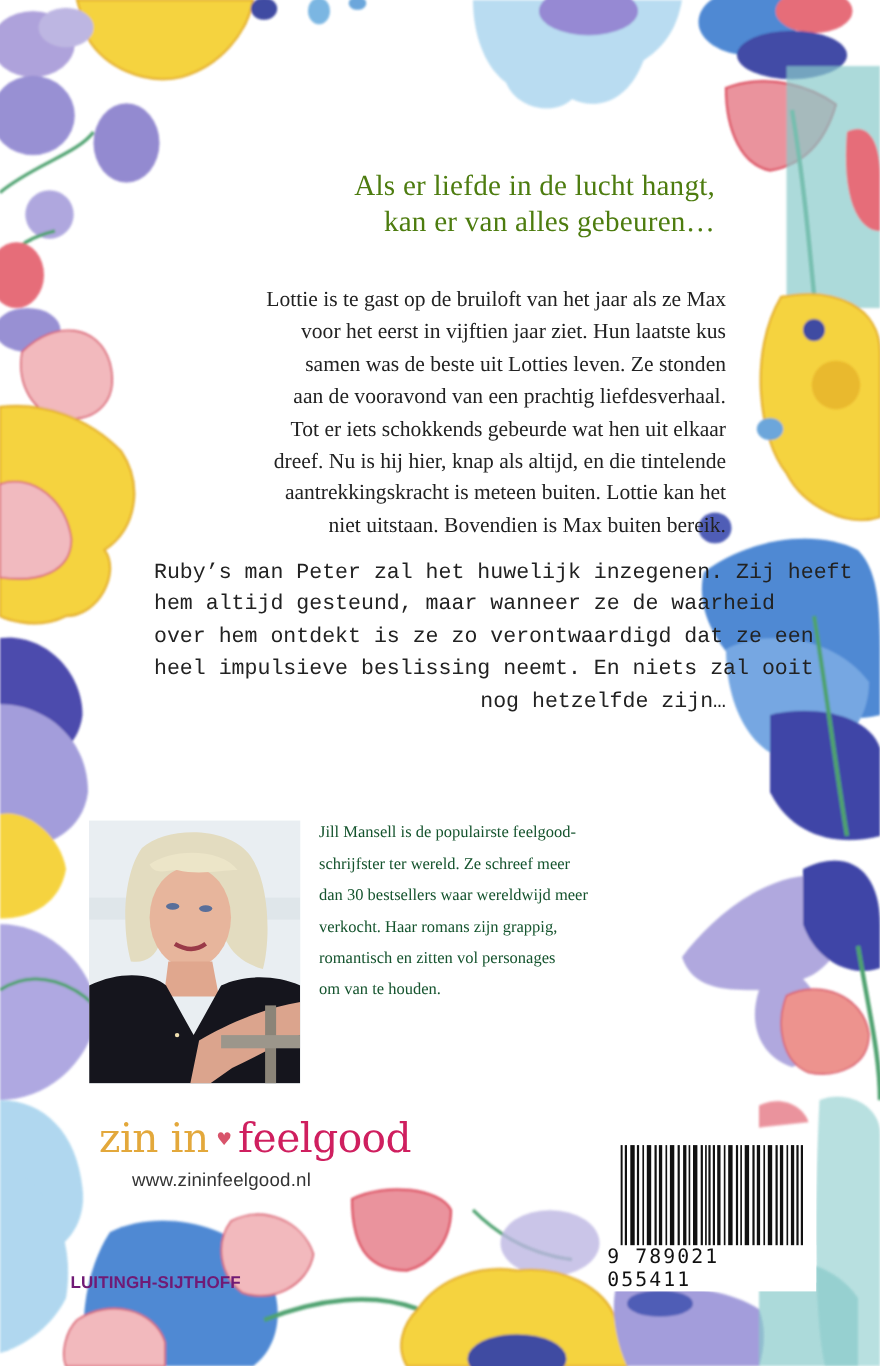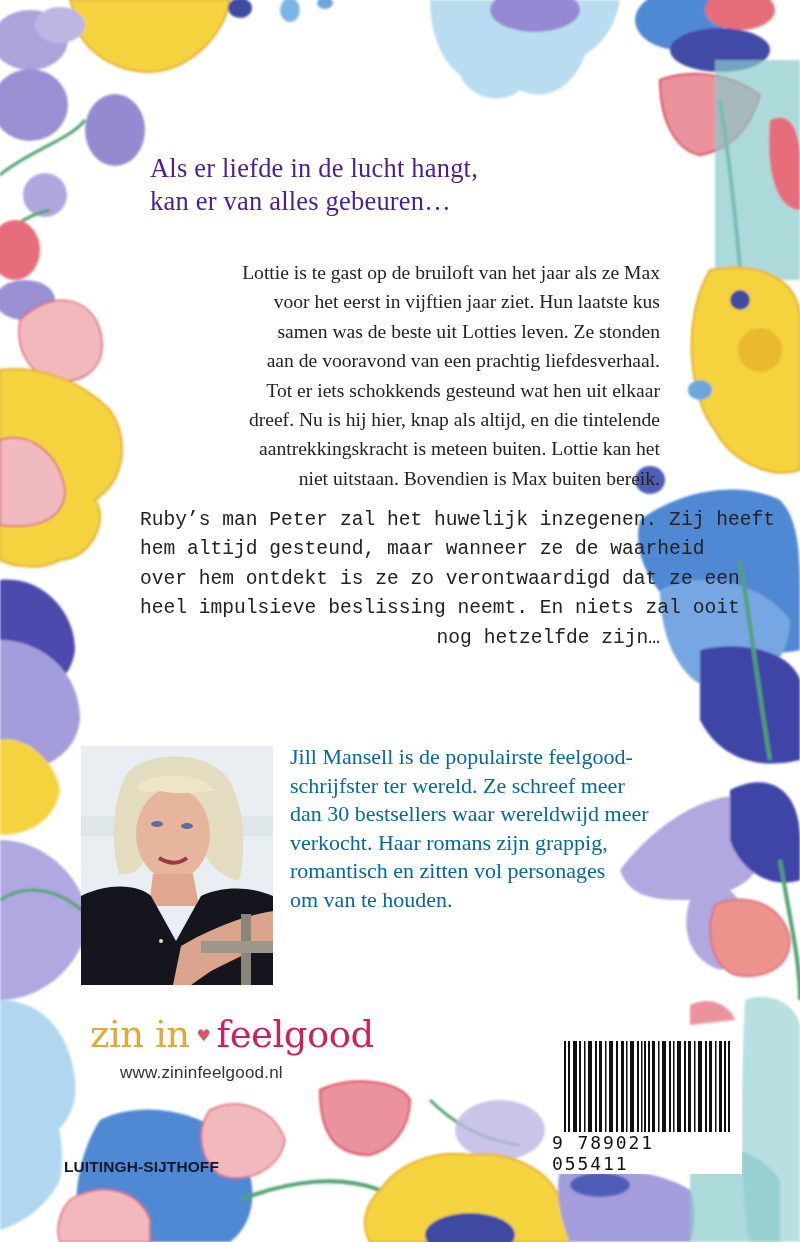--- a/index.html
+++ b/index.html
@@ -1,33 +1,33 @@
 <!DOCTYPE html>
 <html><head>
   <meta charset="utf-8">
   <style>
     html, body { margin:0; padding:0; }
     body { width:800px; height:1242px; position:relative; overflow:hidden; background:#ffffff; font-family:"DejaVu Serif", serif; }
     .floral { position:absolute; left:0; top:0; width:800px; height:1242px; z-index:0; }
     .content { position:absolute; left:0; top:0; width:800px; height:1242px; z-index:2; }
-    .tagline { position:absolute; left:150px; width:500px; top:152px; text-align:left; color:#4c1d95; font-family:"Liberation Serif", serif; font-size:26.5px; line-height:33px; letter-spacing:0.2px; }
+    .tagline { position:absolute; left:150px; width:500px; top:152px; text-align:right; color:#4d7c0f; font-family:"Liberation Serif", serif; font-size:26.5px; line-height:33px; letter-spacing:0.2px; }
     .tagline div { white-space:nowrap; }
     .blurb { position:absolute; left:140px; width:520px; text-align:right; color:#222; font-family:"Liberation Serif", serif; font-size:19.6px; line-height:29.4px; }
     .blurb div { white-space:nowrap; }
     .blurb1 { top:258px; }
     .blurb2 { top:506px;font-family:Liberation Mono, monospace; }
     .author-photo { position:absolute; left:81px; top:746px; width:192px; height:239px; overflow:hidden; background:#e8eef1; }
-    .bio { position:absolute; left:290px; top:743px; width:360px; text-align:left; color:#0369a1; font-family:"Liberation Serif", serif; font-size:22px; line-height:28.6px; }
+    .bio { position:absolute; left:290px; top:743px; width:360px; text-align:left; color:#14532d; font-family:"Liberation Serif", serif; font-size:15px; line-height:28.6px; }
     .bio div { white-space:nowrap; }
     .logo { position:absolute; left:90px; top:1013px; height:48px; display:flex; align-items:baseline; font-family:"DejaVu Serif", serif; font-weight:normal; font-size:37px; letter-spacing:-0.5px; }
     .logo .zin { color:#e3a83b; }
     .logo .heart { color:#d8546b; font-size:16px; margin:0 6px 0 7px; position:relative; top:-6px; }
     .logo .feelgood { color:#cf1f5f; }
     .url { position:absolute; left:120px; top:1063px; font-family:"Liberation Sans", sans-serif; font-size:17px; color:#333; letter-spacing:0.2px; }
-    .publisher { position:absolute; left:64px; top:1158px; font-family:"Liberation Sans", sans-serif; font-weight:bold; font-size:15.5px; color:#0f172a; letter-spacing:0.1px; }
+    .publisher { position:absolute; left:64px; top:1158px; font-family:"Liberation Sans", sans-serif; font-weight:bold; font-size:15.5px; color:#701a75; letter-spacing:0.1px; }
     .barcode-box { position:absolute; left:548px; top:1030px; width:194px; height:136px; background:#ffffff; }
     .barcode-bars { position:absolute; left:16px; top:11px; width:166px; height:100px; }
     .barcode-digits { position:absolute; left:2px; top:102px; width:190px; font-family:"DejaVu Sans Mono", monospace; font-size:18px; color:#111; letter-spacing:1.9px; background:#fff; padding:0 0 0 2px; }
   </style>
 </head>
 <body>
 
 <svg class="floral" viewBox="0 0 800 1242" xmlns="http://www.w3.org/2000/svg">
   <defs>
     <filter id="soft" x="-10%" y="-10%" width="120%" height="120%">
@@ -107,21 +107,21 @@
   <div class="tagline">
     <div>Als er liefde in de lucht hangt,</div>
     <div>kan er van alles gebeuren…</div>
   </div>
 
   <div class="blurb blurb1">
     <div>Lottie is te gast op de bruiloft van het jaar als ze Max</div>
     <div>voor het eerst in vijftien jaar ziet. Hun laatste kus</div>
     <div>samen was de beste uit Lotties leven. Ze stonden</div>
     <div>aan de vooravond van een prachtig liefdesverhaal.</div>
-    <div>Tot er iets schokkends gesteund wat hen uit elkaar</div>
+    <div>Tot er iets schokkends gebeurde wat hen uit elkaar</div>
     <div>dreef. Nu is hij hier, knap als altijd, en die tintelende</div>
     <div>aantrekkingskracht is meteen buiten. Lottie kan het</div>
     <div>niet uitstaan. Bovendien is Max buiten bereik.</div>
   </div>
 
   <div class="blurb blurb2">
     <div>Ruby’s man Peter zal het huwelijk inzegenen. Zij heeft</div>
     <div>hem altijd gesteund, maar wanneer ze de waarheid</div>
     <div>over hem ontdekt is ze zo verontwaardigd dat ze een</div>
     <div>heel impulsieve beslissing neemt. En niets zal ooit</div>

